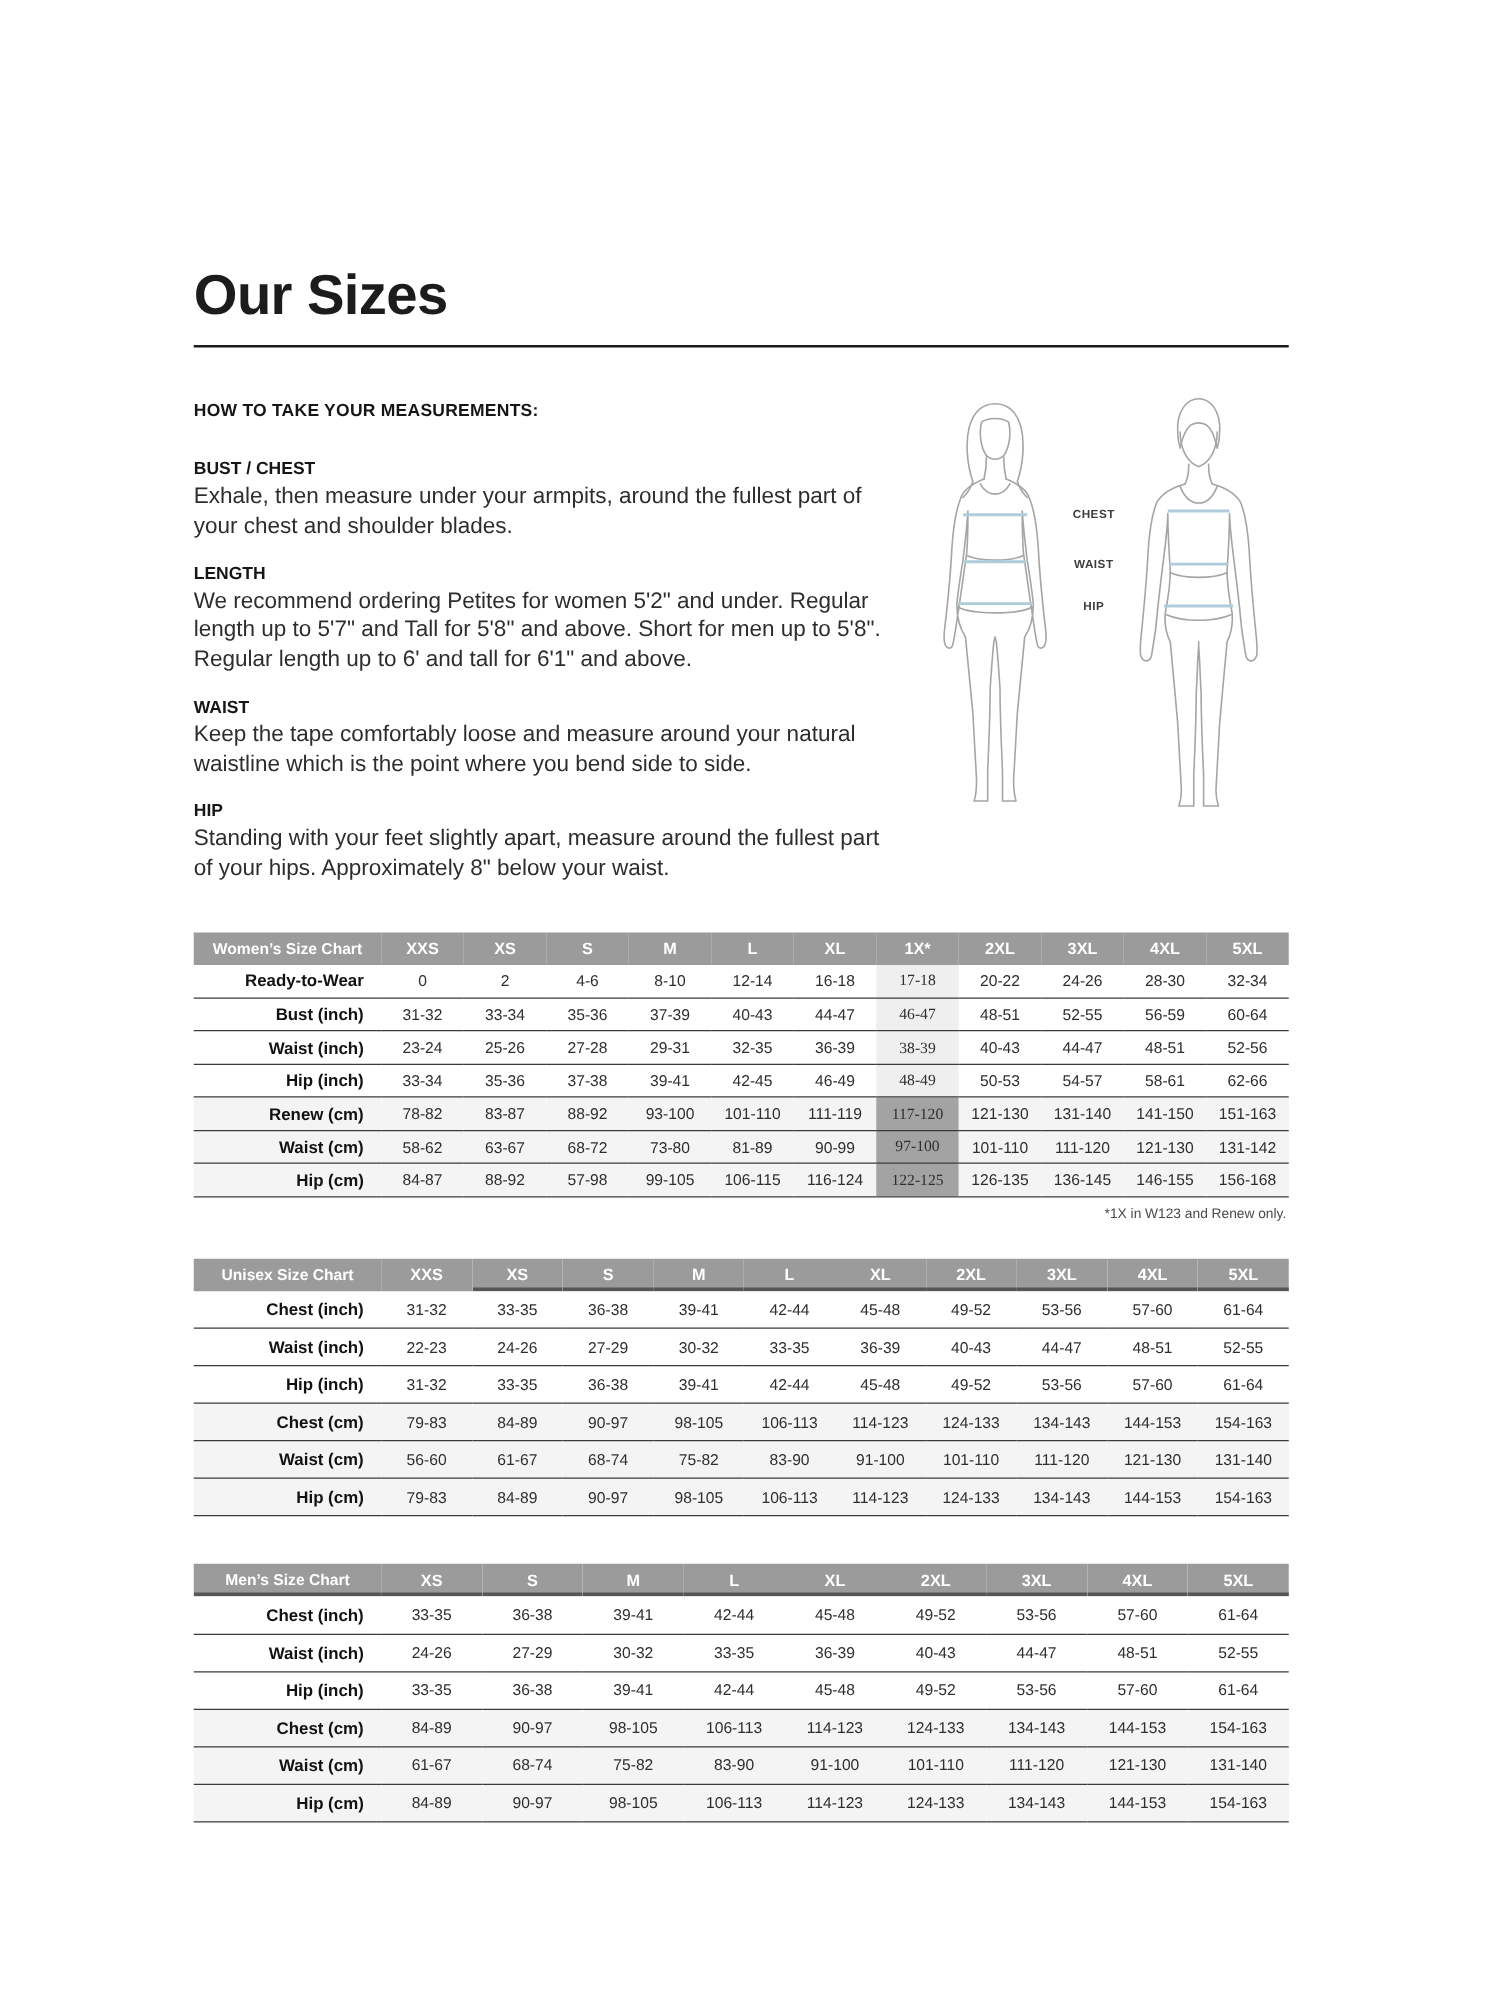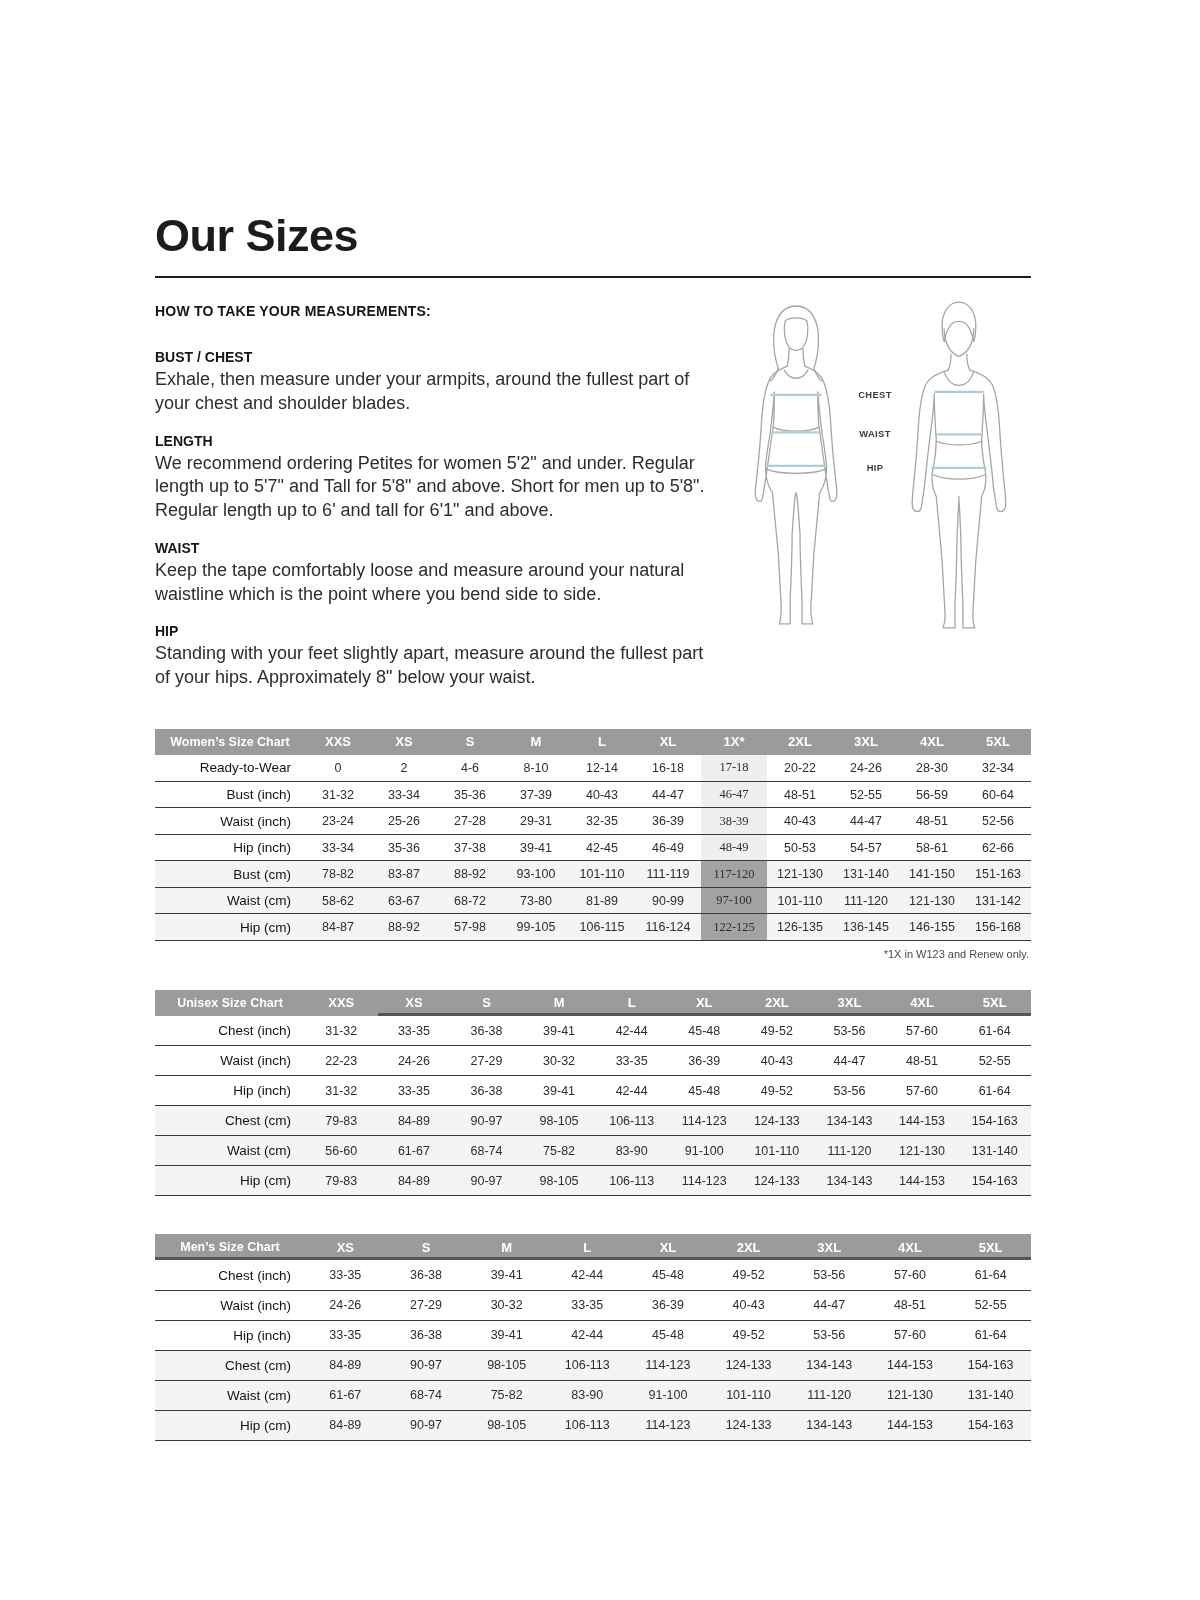--- a/index.html
+++ b/index.html
@@ -9,21 +9,21 @@
     font-family:"Liberation Sans", sans-serif; color:#222;
   }
   .content { width:876px; margin-left:155px; padding-top:210px; }
 
   .page-title {
     font-size:45px; font-weight:800; color:#1c1c1c;
     margin:0 0 14px 0; letter-spacing:-0.5px;
   }
   .title-rule { border:none; border-top:2.5px solid #1c1c1c; margin:0; }
 
-  .measure-row { display:flex; margin-top:19px; }
+  .measure-row { display:flex; margin-top:36px; }
   .instructions { width:568px; }
   .instr-heading { font-size:14px; font-weight:700; letter-spacing:.2px; margin:6px 0 30px 0; color:#161616; }
   .section { margin-bottom:17px; }
   .section h3 { font-size:14px; font-weight:700; margin:0 0 3px 0; color:#161616; }
   .section p { font-size:18px; line-height:1.32; margin:0; color:#2d2d2d; }
 
   .figures { margin-left:auto; margin-top:-14px; width:306px; }
 
   .table-block { width:876px; }
   .tb-women  { margin-top:22px; }
@@ -37,21 +37,21 @@
   }
   table.size-table th.label-col { width:150px; font-weight:600; font-size:12.5px; }
   table.size-table th.du { box-shadow: inset 0 -3px 0 #565656; }
   table.size-table td {
     text-align:center; font-size:12.5px; color:#2e2e2e;
     border-bottom:1.6px solid #3a3a3a; padding:0;
   }
   .tb-women  td { height:26.5px; }
   .tb-unisex td, .tb-men td { height:30px; }
   table.size-table td.row-label {
-    font-weight:400; color:#121212; font-size:13.5px;
+    font-weight:700; color:#121212; font-size:13.5px;
     text-align:right; padding-right:14px;
   }
   tr.shaded td { background:#f4f4f4; }
   td.hl { background:#efefef;font-family:Liberation Serif, serif; }
   tr.shaded td.hl { background:#a3a3a3; }
 
   .footnote { text-align:right; font-size:11px; color:#4a4a4a; margin:7px 2px 0 0; }
 
   
   .fig-outline { fill:none; stroke:#a5a5a5; stroke-width:1.3; stroke-linecap:round; stroke-linejoin:round; }
@@ -222,21 +222,21 @@
             <td>39-41</td>
             <td>42-45</td>
             <td>46-49</td>
             <td class="hl">48-49</td>
             <td>50-53</td>
             <td>54-57</td>
             <td>58-61</td>
             <td>62-66</td>
           </tr>
           <tr class="shaded">
-            <td class="row-label">Bust (cm)</td>
+            <td class="row-label">Renew (cm)</td>
             <td>78-82</td>
             <td>83-87</td>
             <td>88-92</td>
             <td>93-100</td>
             <td>101-110</td>
             <td>111-119</td>
             <td class="hl">117-120</td>
             <td>121-130</td>
             <td>131-140</td>
             <td>141-150</td>

